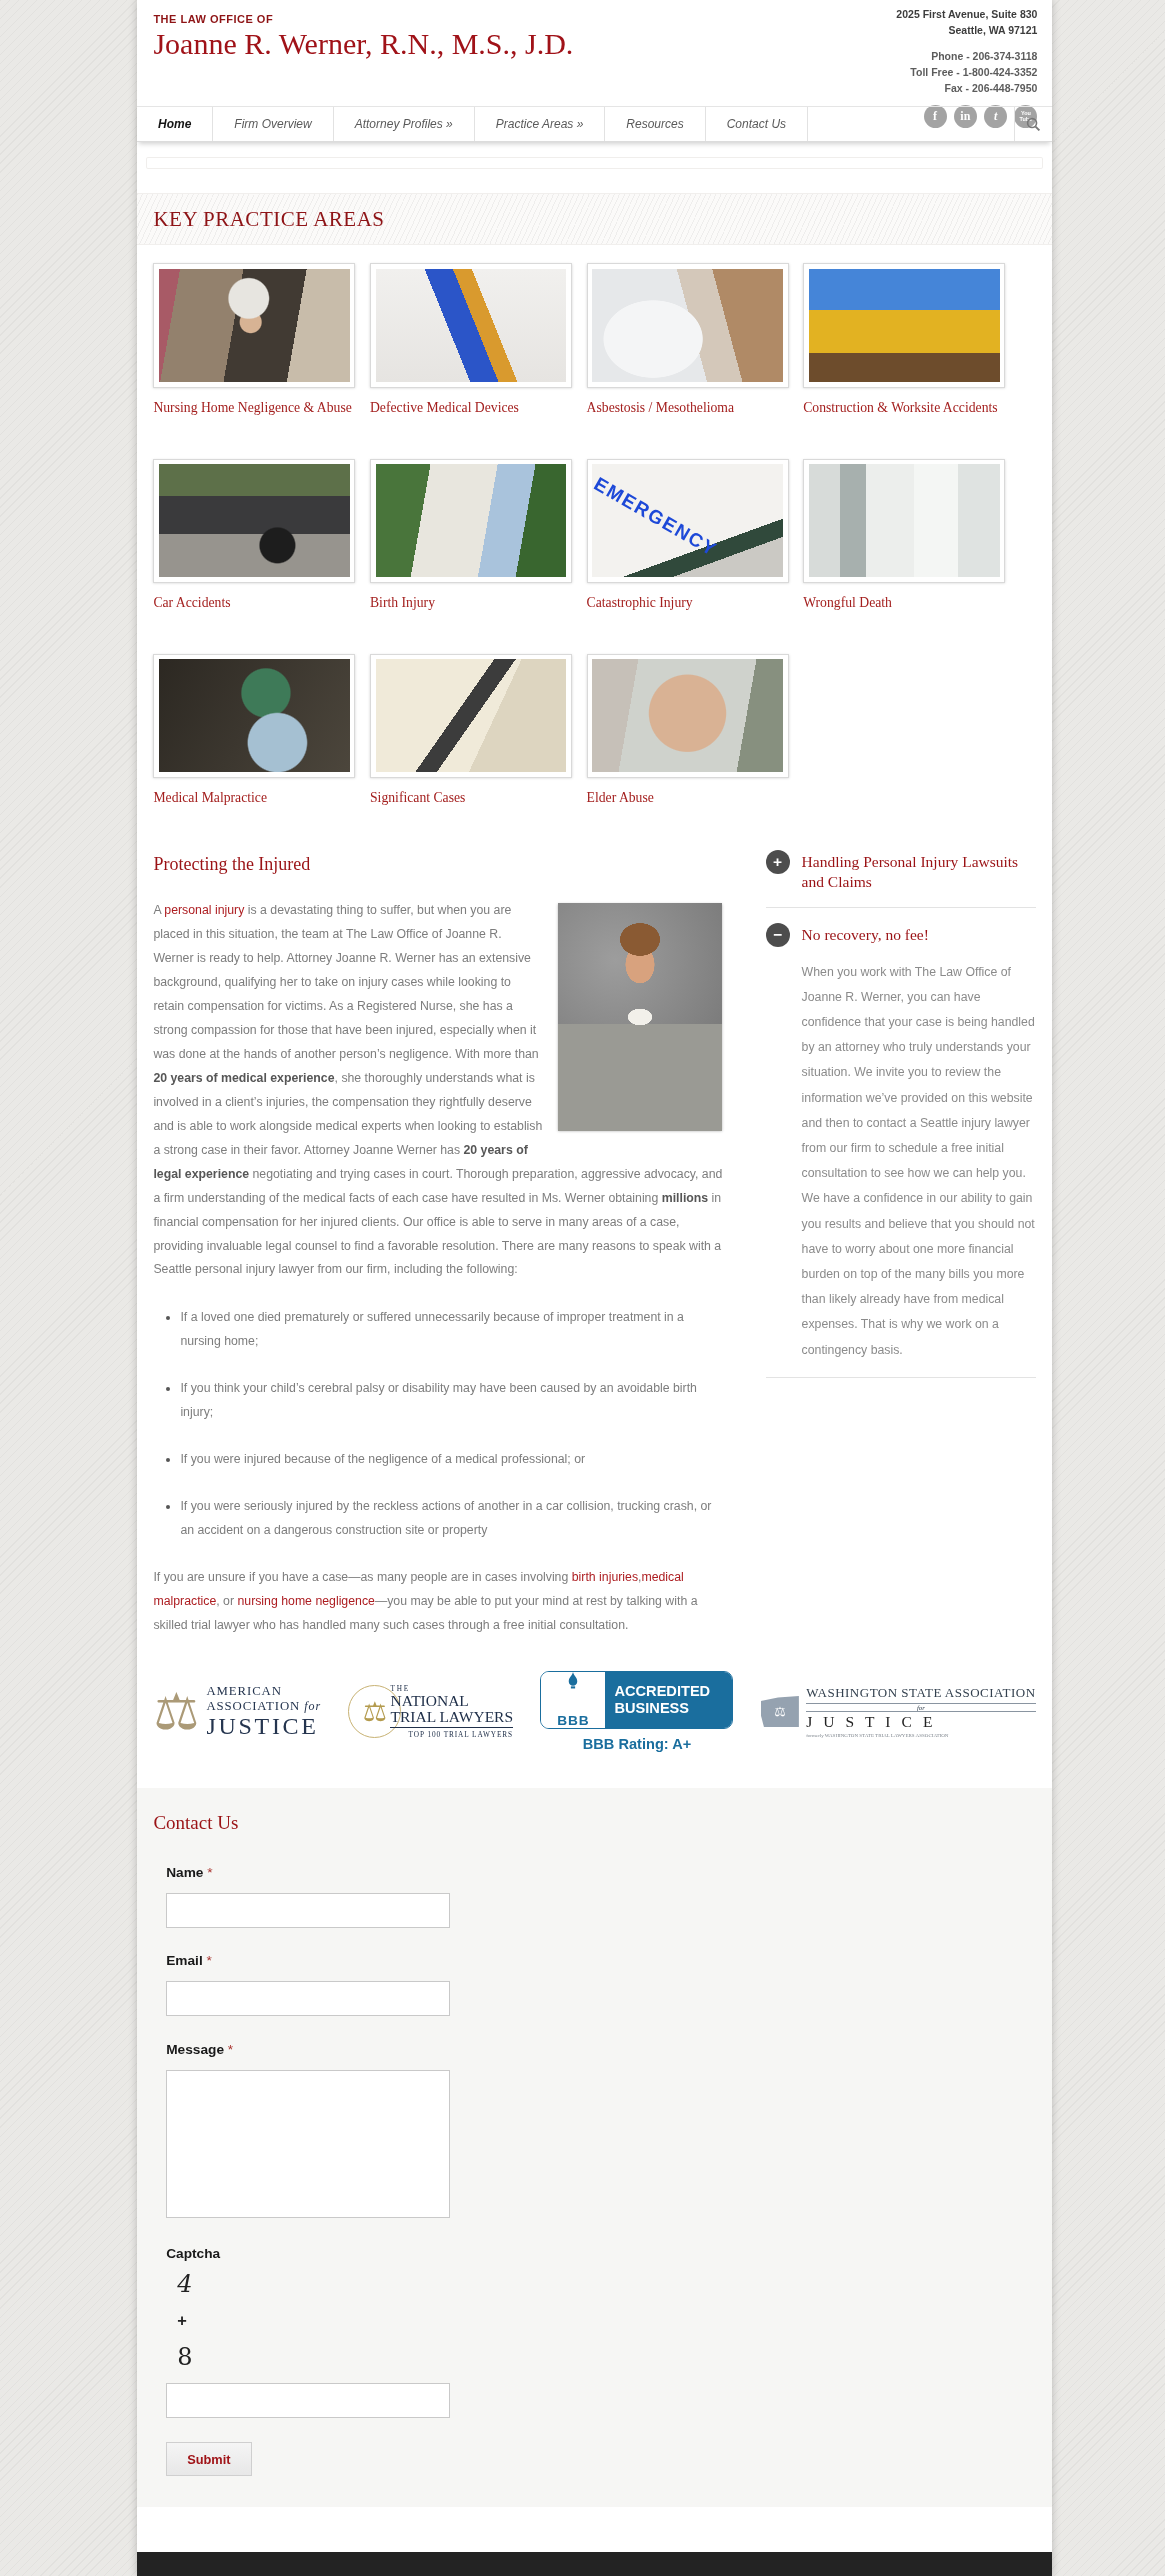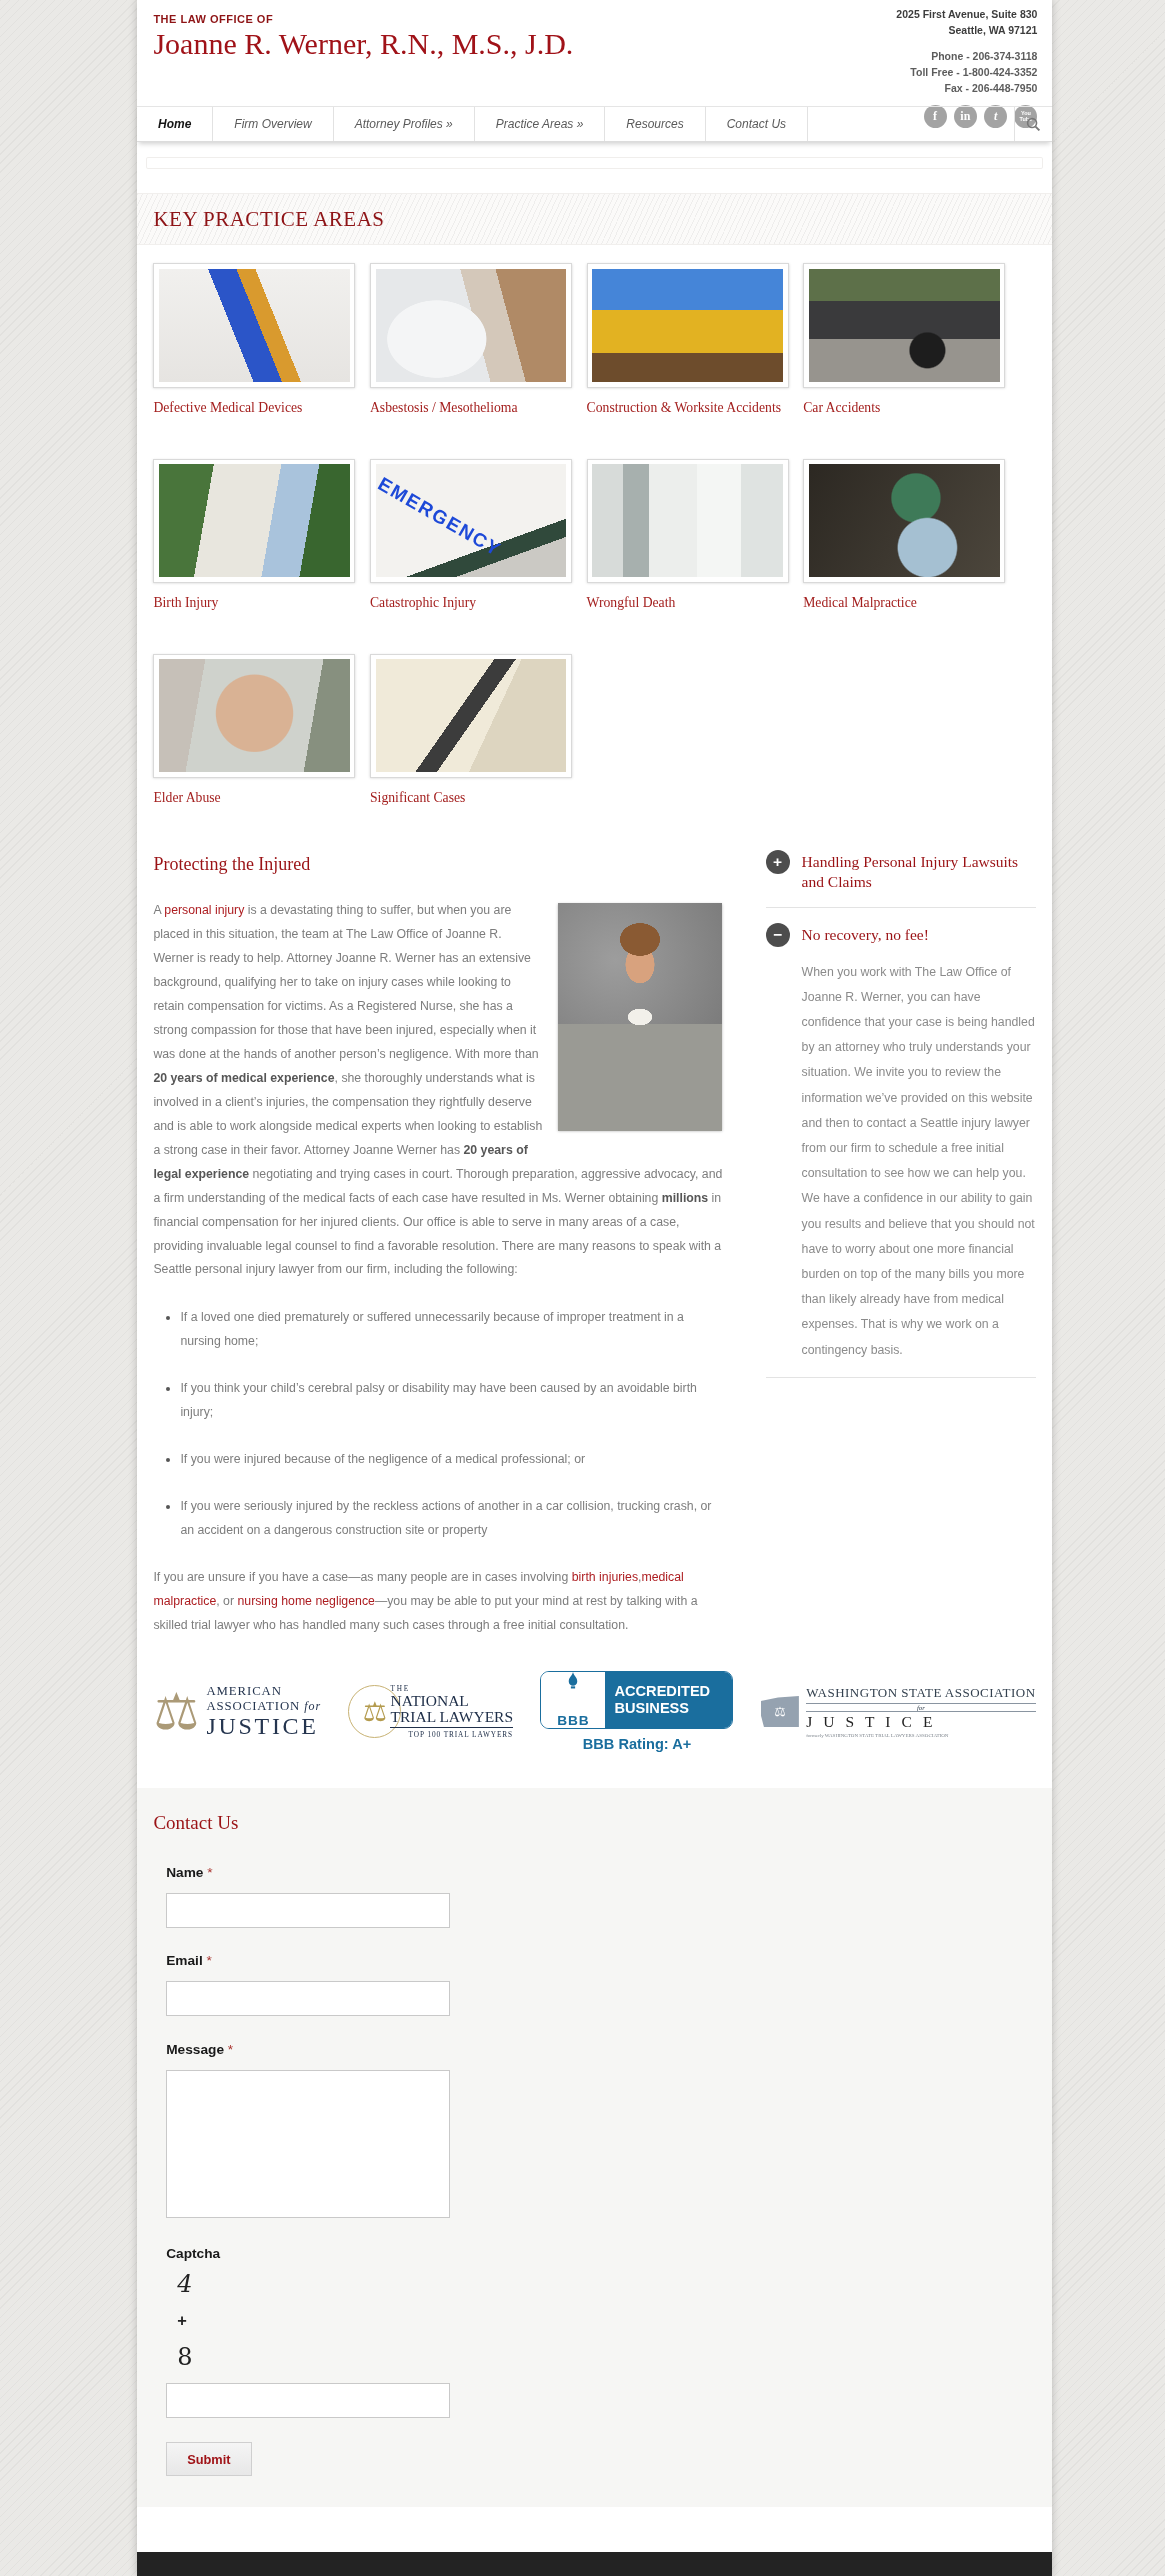--- a/index.html
+++ b/index.html
@@ -230,20 +230,28 @@
   </nav>
 
   <div class="slider-strip"></div>
 
   <div class="band">
     <h1>KEY PRACTICE AREAS</h1>
   </div>
 
   <section class="grid">
 
+      <div class="tile">
+        <div class="frame">
+          <div class="art art-nursing">
+            
+          </div>
+        </div>
+        <div class="caption">Nursing Home Negligence &amp; Abuse</div>
+      </div>
 
       <div class="tile">
         <div class="frame">
           <div class="art art-syringe">
             
           </div>
         </div>
         <div class="caption">Defective Medical Devices</div>
       </div>
 
@@ -306,34 +314,34 @@
         <div class="frame">
           <div class="art art-surgeon">
             
           </div>
         </div>
         <div class="caption">Medical Malpractice</div>
       </div>
 
       <div class="tile">
         <div class="frame">
+          <div class="art art-pen">
+            
+          </div>
+        </div>
+        <div class="caption">Significant Cases</div>
+      </div>
+
+      <div class="tile">
+        <div class="frame">
           <div class="art art-elder">
             
           </div>
         </div>
         <div class="caption">Elder Abuse</div>
-      </div>
-
-      <div class="tile">
-        <div class="frame">
-          <div class="art art-pen">
-            
-          </div>
-        </div>
-        <div class="caption">Significant Cases</div>
       </div>
     </section>
 
   <section class="main">
     <div class="left-col">
       <h2>Protecting the Injured</h2>
       <div class="para">
         <span class="portrait"></span>
         <span><span class="text">A </span><span class="link">personal injury</span><span class="text"> is a devastating thing to suffer, but when you are placed in this situation, the team at The Law Office of Joanne R. Werner is ready to help. Attorney Joanne R. Werner has an extensive background, qualifying her to take on injury cases while looking to retain compensation for victims. As a Registered Nurse, she has a strong compassion for those that have been injured, especially when it was done at the hands of another person’s negligence. With more than </span><span class="bold">20 years of medical experience</span><span class="text">, she thoroughly understands what is involved in a client’s injuries, the compensation they rightfully deserve and is able to work alongside medical experts when looking to establish a strong case in their favor. Attorney Joanne Werner has </span><span class="bold">20 years of legal experience</span><span class="text"> negotiating and trying cases in court. Thorough preparation, aggressive advocacy, and a firm understanding of the medical facts of each case have resulted in Ms. Werner obtaining </span><span class="bold">millions</span><span class="text"> in financial compensation for her injured clients. Our office is able to serve in many areas of a case, providing invaluable legal counsel to find a favorable resolution. There are many reasons to speak with a Seattle personal injury lawyer from our firm, including the following:</span></span>
       </div>

